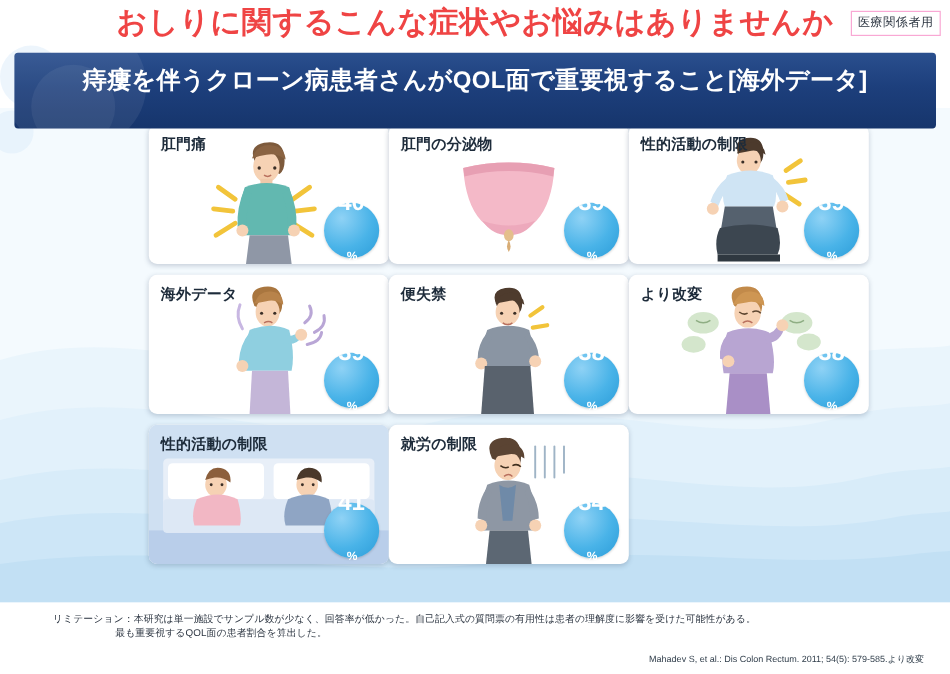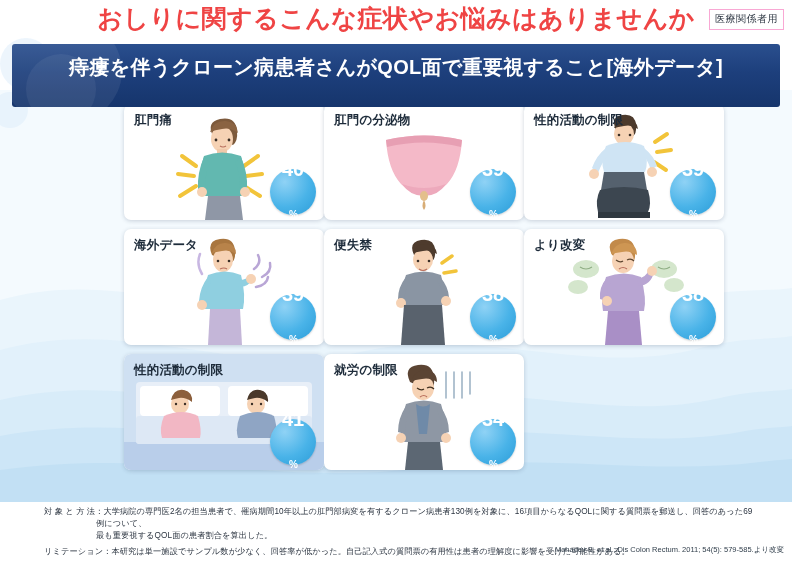--- a/index.html
+++ b/index.html
@@ -162,21 +162,21 @@
   }
   .fn-line {
     font-size: 8.2px;
     color: #2b3440;
     line-height: 1.45;
     letter-spacing: 0.1px;
   }
   .fn-indent { padding-left: 52px; text-indent: -52px; }
   .citation {
     position: absolute;
-    right: 8px; top: 545px;
+    right: 22px; top: 545px;
     font-size: 7.5px;
     color: #33404d;
     z-index: 5;
   }
 </style>
 </head>
 <body>
 
 <svg class="bg-waves" viewBox="0 0 792 562" preserveAspectRatio="none">
   <rect x="0" y="0" width="792" height="562" fill="#ffffff"></rect>
@@ -414,17 +414,16 @@
         <span class="num">34</span>
           <span class="pct">%</span>
       </div>
     </div>
 
     <div class="card empty"></div>
   </div>
 </div>
 
 <div class="footnotes">
-  <div class="fn-line fn-indent">対 象 と 方 法：大学病院の専門医2名の担当患者で、罹病期間10年以上の肛門部病変を有するクローン病患者130例を対象に、16項目からなるQOLに関する質問票を郵送し、回答のあった69例について、</div>
+  <div class="fn-line fn-indent" style="margin-top:4px;">リミテーション：本研究は単一施設でサンプル数が少なく、回答率が低かった。自己記入式の質問票の有用性は患者の理解度に影響を受けた可能性がある。</div>
   <div class="fn-line" style="padding-left:52px;">最も重要視するQOL面の患者割合を算出した。</div>
-  <div class="fn-line fn-indent" style="margin-top:4px;">リミテーション：本研究は単一施設でサンプル数が少なく、回答率が低かった。自己記入式の質問票の有用性は患者の理解度に影響を受けた可能性がある。</div>
 </div>
 <div class="citation">Mahadev S, et al.: Dis Colon Rectum. 2011; 54(5): 579-585.より改変</div>
 
 </body></html>

